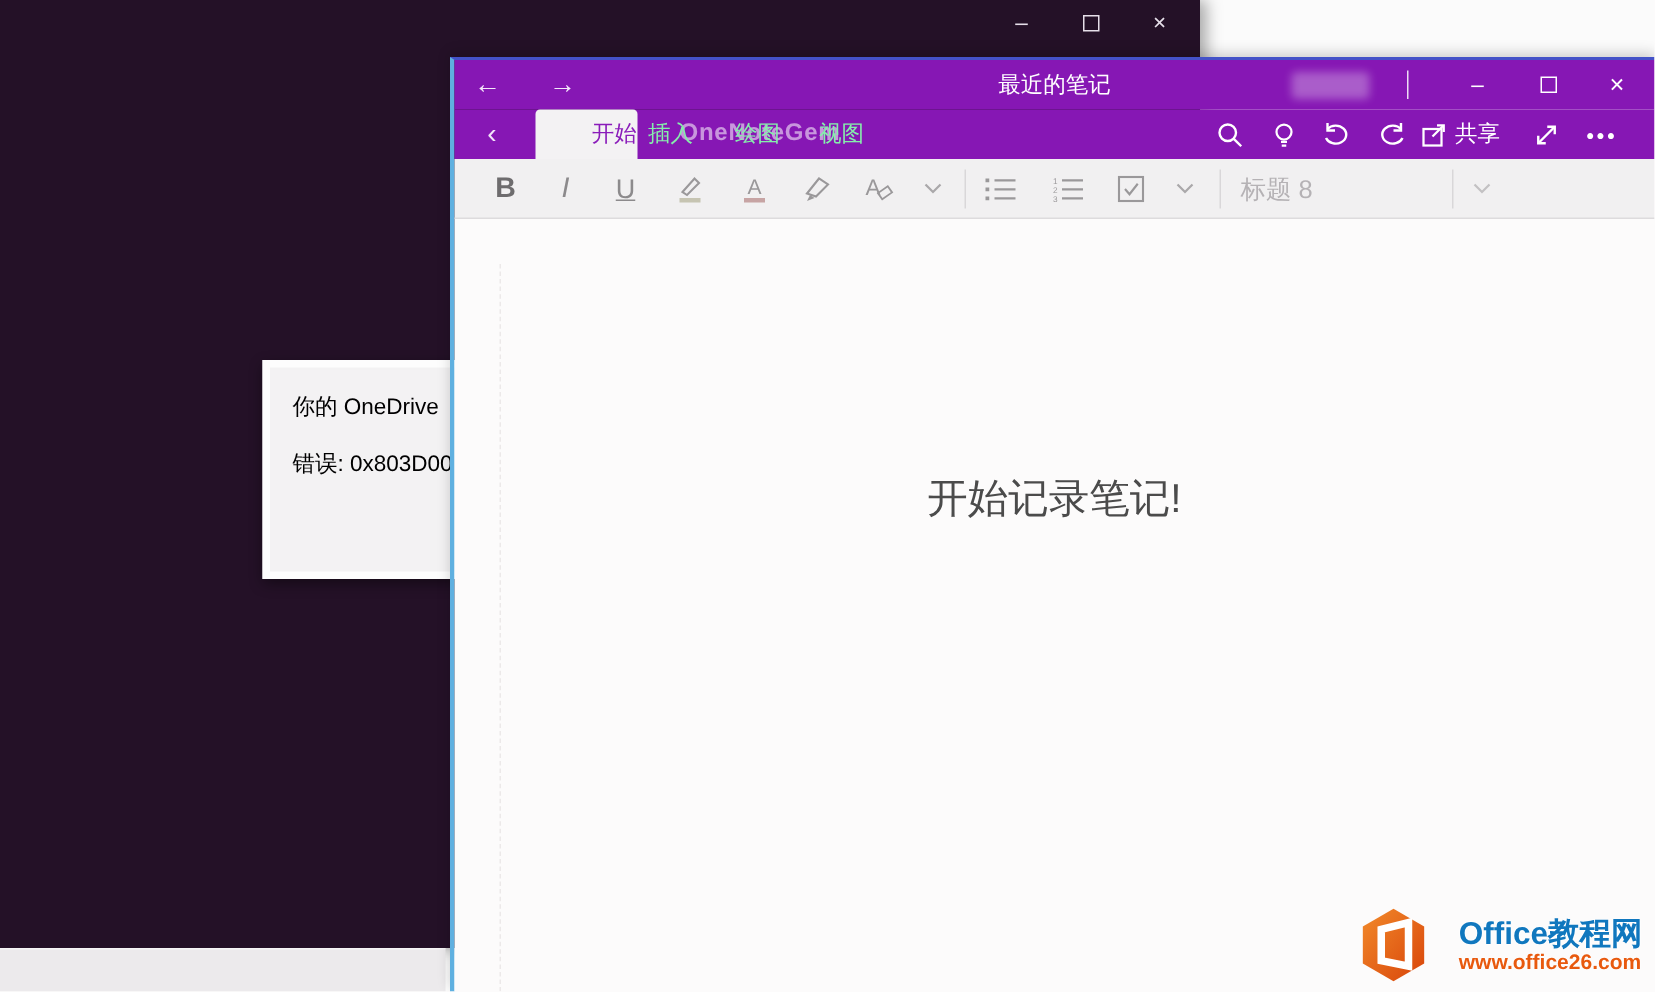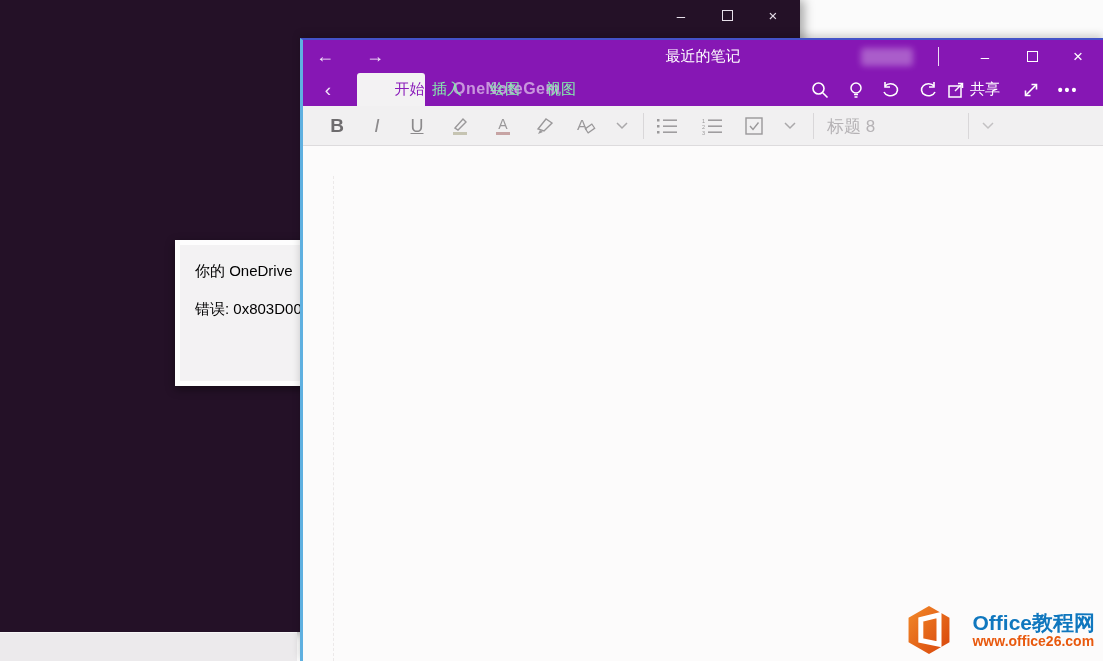--- a/index.html
+++ b/index.html
@@ -245,20 +245,21 @@
     <span class="vsep" style="left:665px"></span>
     <span class="fmt" style="left:667px">
       <svg width="12" height="8" viewBox="0 0 12 8">
           <polyline points="1,1 6,6 11,1" fill="none" stroke="#c3c1c3" stroke-width="1.5"></polyline>
         </svg>
     </span>
   </div>
 
   <div class="canvas">
     <div class="margin-line"></div>
+    <div class="empty-head">开始记录笔记!</div>
 
     <div class="site-logo">
       <svg width="46" height="50" viewBox="0 0 100 110">
         <defs>
             <linearGradient id="hx" x1="0" y1="0" x2="1" y2="1">
               <stop offset="0" stop-color="#f28a2a"></stop>
               <stop offset="1" stop-color="#d8440a"></stop>
             </linearGradient>
           </defs>
         <polygon points="50,2 95,28 95,82 50,108 5,82 5,28" fill="url(#hx)"></polygon>

